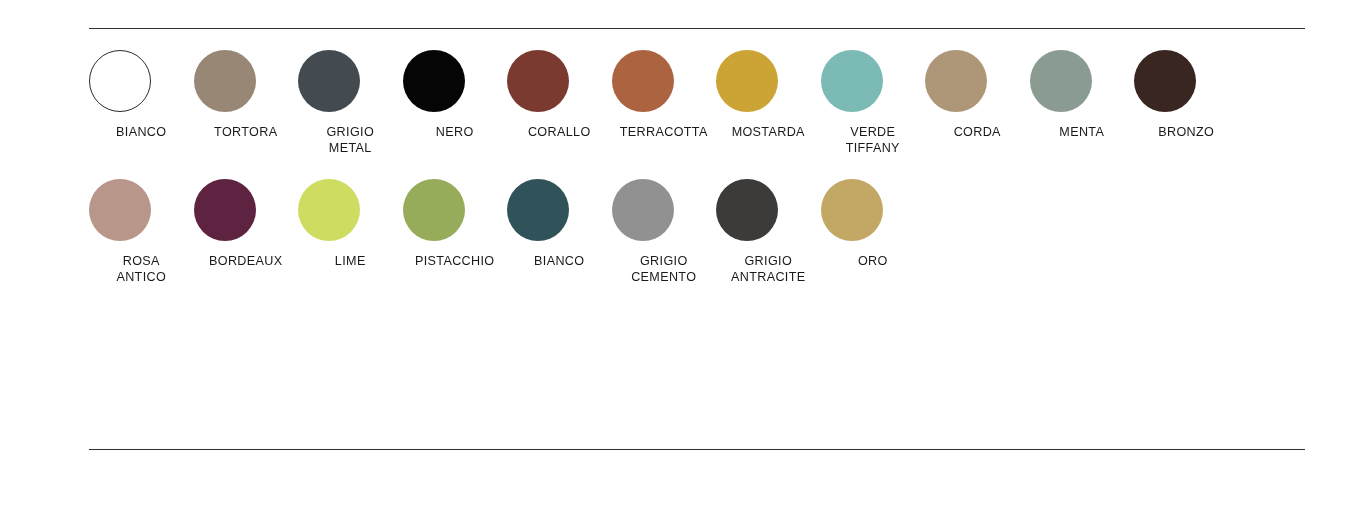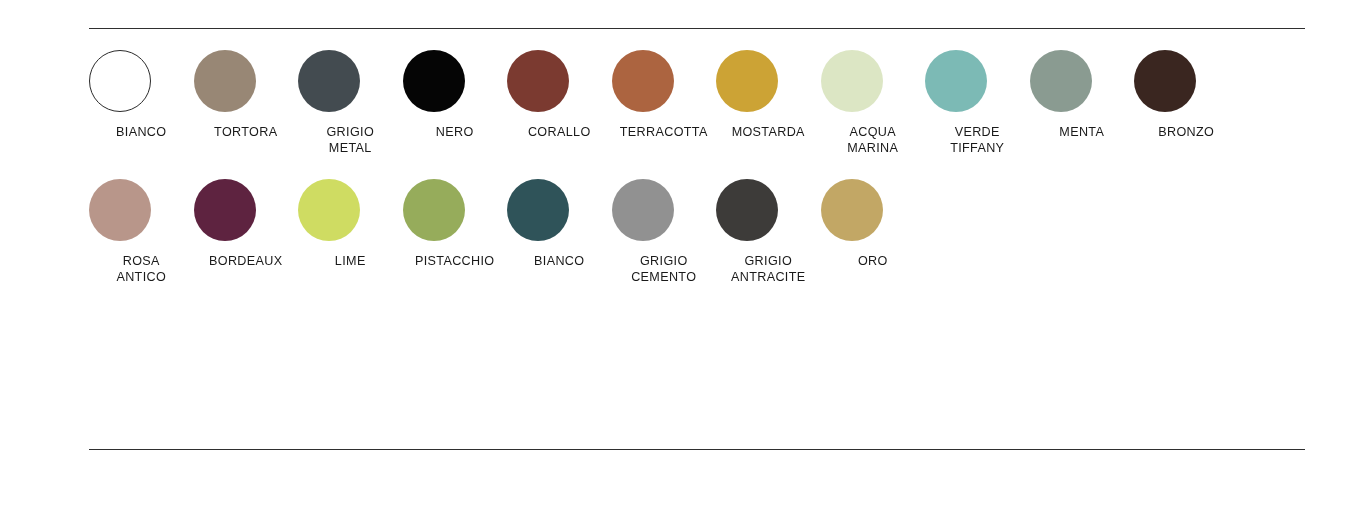--- a/index.html
+++ b/index.html
@@ -104,28 +104,27 @@
       </div>
       <div class="swatch">
         <span class="swatch-dot" style="background: rgb(172, 100, 64);"></span>
         <span class="swatch-label">TERRACOTTA</span>
       </div>
       <div class="swatch">
         <span class="swatch-dot" style="background: rgb(204, 163, 53);"></span>
         <span class="swatch-label">MOSTARDA</span>
       </div>
       <div class="swatch">
-        <span class="swatch-dot" style="background: rgb(220, 230, 196);"></span>
-        <span class="swatch-label">ACQUA
-MARINA</span>
-      </div>
-      <div class="swatch">
         <span class="swatch-dot" style="background: rgb(124, 186, 181);"></span>
         <span class="swatch-label">VERDE
 TIFFANY</span>
+      </div>
+      <div class="swatch">
+        <span class="swatch-dot" style="background: rgb(173, 151, 120);"></span>
+        <span class="swatch-label">CORDA</span>
       </div>
       <div class="swatch">
         <span class="swatch-dot" style="background: rgb(138, 155, 145);"></span>
         <span class="swatch-label">MENTA</span>
       </div>
       <div class="swatch">
         <span class="swatch-dot" style="background: rgb(58, 38, 32);"></span>
         <span class="swatch-label">BRONZO</span>
       </div>
       <div class="swatch">

